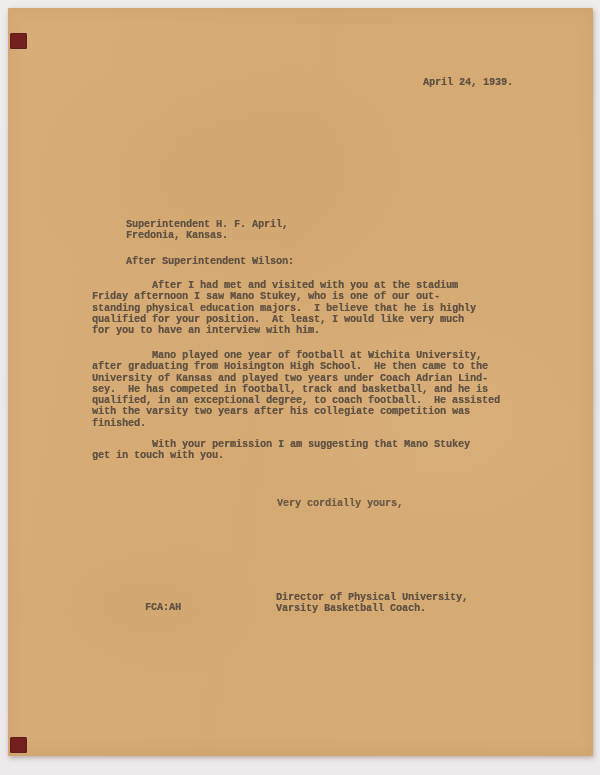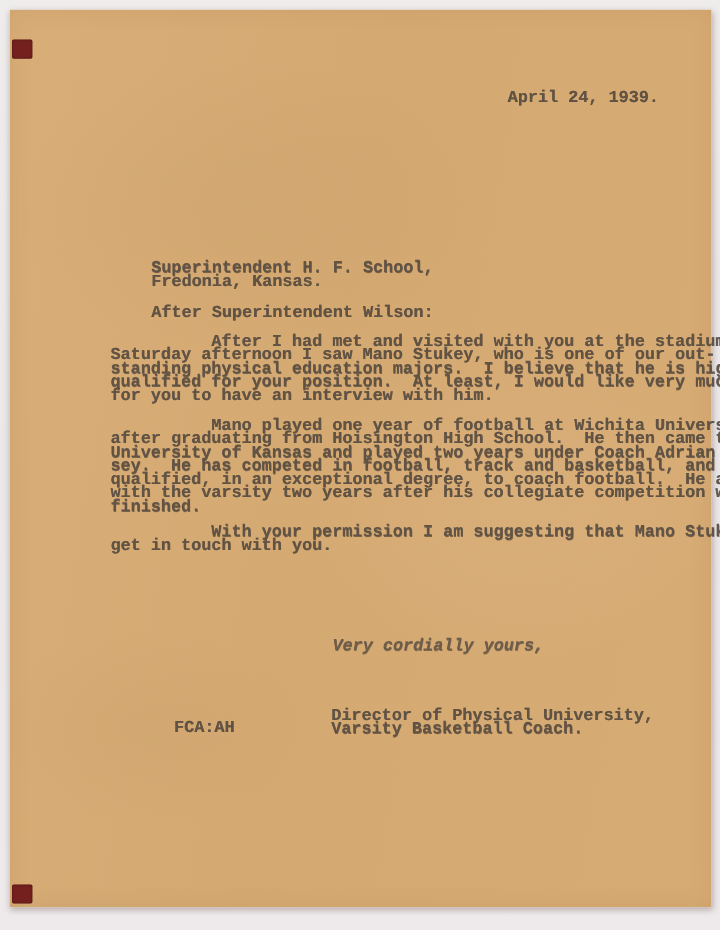--- a/index.html
+++ b/index.html
@@ -34,57 +34,57 @@
     width: 17px; height: 16px;
     border-radius: 1.5px;
     box-shadow: inset 0 0 2px rgba(0,0,0,0.45);
   }
   .hole-top { left: 10px; top: 33px; }
   .hole-bottom { left: 10px; top: 737px; }
   .tw {
     position: absolute;
     white-space: pre;
     font-family: "Liberation Mono", "DejaVu Sans Mono", monospace;
-    font-size: 14px;
+    font-size: 10px;
     line-height: 11.3px;
     font-weight: 700;
     letter-spacing: 0;
     color: #574c41;
     text-shadow: 0.3px 0.3px 0.5px rgba(78,66,55,0.75);
     opacity: 0.92;
   }
   .date-line      { left: 423px; top: 77px; }
   .recipient      { left: 126px; top: 219px; }
   .salutation     { left: 126px; top: 256px; }
   .para-1         { left: 92px;  top: 280px; }
   .para-2         { left: 92px;  top: 350px; font-family: Liberation Mono, monospace; }
   .para-3         { left: 92px;  top: 439px; font-family: Liberation Mono, monospace; }
-  .closing        { left: 277px; top: 534px; opacity: 0.82; font-style: italic; }
+  .closing        { left: 277px; top: 498px; opacity: 0.82; }
   .signature      { left: 276px; top: 592px; }
   .initials       { left: 145px; top: 602px; }
 </style>
 </head>
 <body>
 
 <div class="scan-bg"></div>
 
 <div class="paper"></div>
 
 <div class="punch-hole hole-top" style="background: rgb(116, 32, 31);"></div>
 <div class="punch-hole hole-bottom" style="background: rgb(116, 32, 31);"></div>
 
 <div class="tw date-line">April 24, 1939.</div>
 
-<div class="tw recipient">Superintendent H. F. School,
+<div class="tw recipient">Superintendent H. F. April,
 Fredonia, Kansas.</div>
 
 <div class="tw salutation">After Superintendent Wilson:</div>
 
 <div class="tw para-1">          After I had met and visited with you at the stadium
-Saturday afternoon I saw Mano Stukey, who is one of our out-
+Friday afternoon I saw Mano Stukey, who is one of our out-
 standing physical education majors.  I believe that he is highly
 qualified for your position.  At least, I would like very much
 for you to have an interview with him.</div>
 
 <div class="tw para-2">          Mano played one year of football at Wichita University,
 after graduating from Hoisington High School.  He then came to the
 University of Kansas and played two years under Coach Adrian Lind-
 sey.  He has competed in football, track and basketball, and he is
 qualified, in an exceptional degree, to coach football.  He assisted
 with the varsity two years after his collegiate competition was

